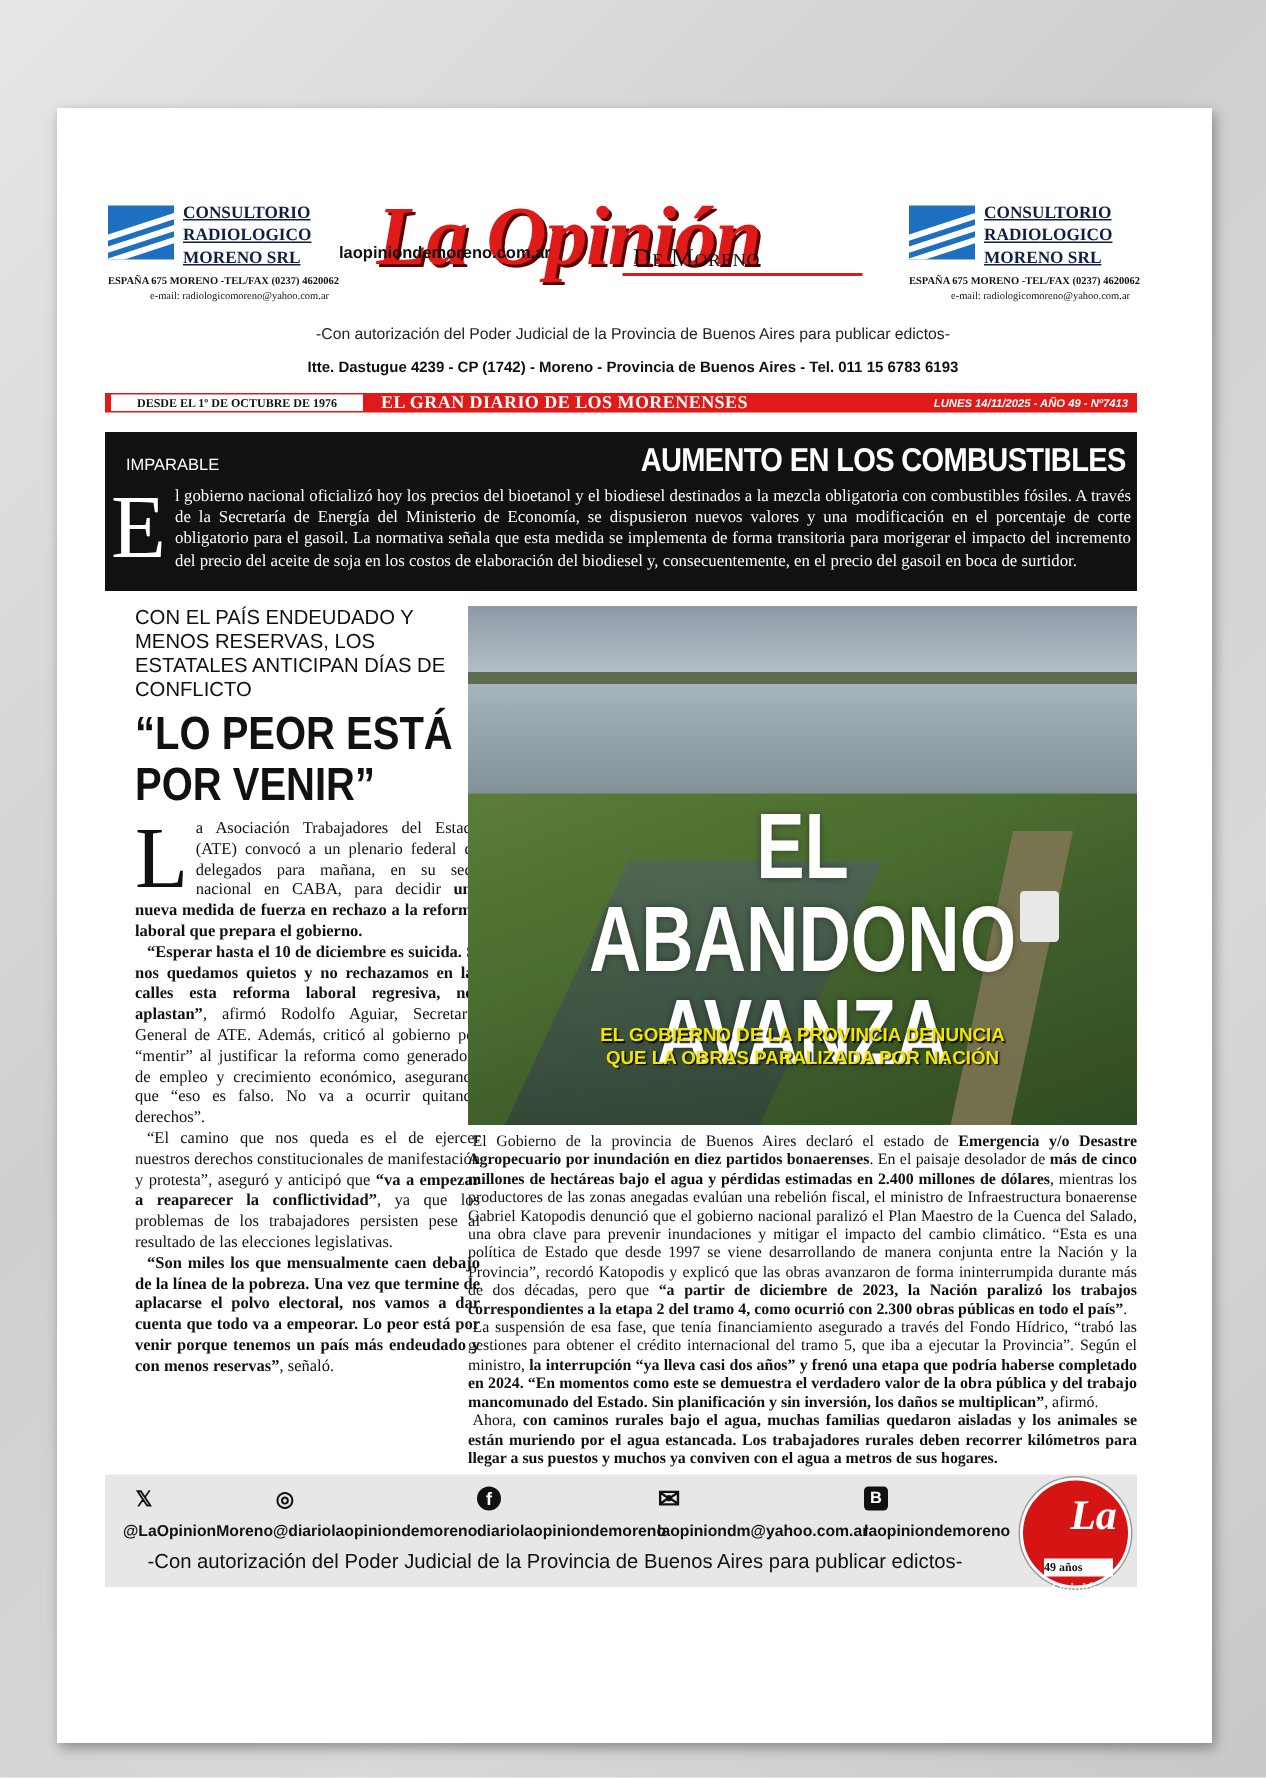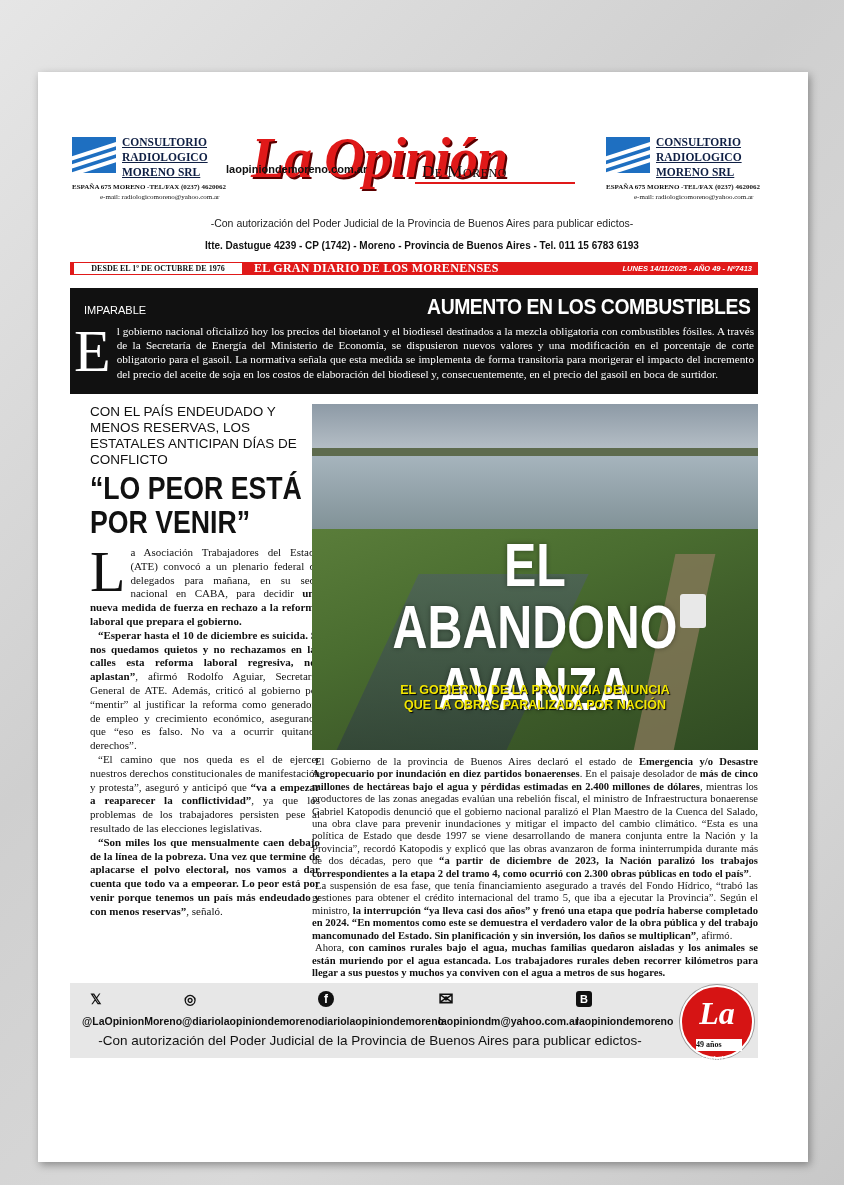--- a/index.html
+++ b/index.html
@@ -81,21 +81,21 @@
   .right-body { position: absolute; left: 312px; top: 756px; width: 446px; font-size: 10.6px; line-height: 12.4px; color: #111; text-align: justify; }
   .right-body p { text-indent: 3px; }
 
   
   .footer { position: absolute; left: 70px; top: 983px; width: 688px; height: 75px; background: #e7e7e7; }
   .social { position: absolute; top: 8px; font-family: "Liberation Sans", sans-serif; font-size: 10.5px; font-weight: bold; color: #111; }
   .social .ico { display: block; width: 16px; height: 16px; margin: 0 auto 8px; text-align: center; font-size: 14px; line-height: 16px; }
   .social .lbl { display: block; white-space: nowrap; }
   .footer-auth { position: absolute; left: 0; top: 50px; width: 600px; text-align: center; font-family: "Liberation Sans", sans-serif; font-size: 13.5px; color: #111; }
   .badge { position: absolute; left: 680px; top: 985px; width: 74px; height: 74px; border-radius: 50%; background: #d61414; border: 2px solid #fff; box-shadow: 0 0 0 1px #999; }
-  .badge .la { position: absolute; left: 0; width: 100%; top: 8px; text-align: center; font-style: italic; font-weight: bold; font-size: 32px; color: #fff; }
+  .badge .la { position: absolute; left: 12px; width: 100%; top: 8px; text-align: center; font-style: italic; font-weight: bold; font-size: 28px; color: #fff; }
   .badge .op { position: absolute; left: 0; width: 100%; top: 34px; text-align: center; font-style: italic; font-size: 10px; color: #fff; margin-top: 33px; }
   .badge .yrs { position: absolute; left: 14px; top: 52px; width: 46px; height: 12px; background: #fff; text-align: left; font-size: 8px; line-height: 12px; font-weight: bold; color: #111; }
 </style>
 </head>
 <body>
 
 <div class="page-bg"></div>
 <div class="sheet"></div>
 
 <div class="ad ad-left">

